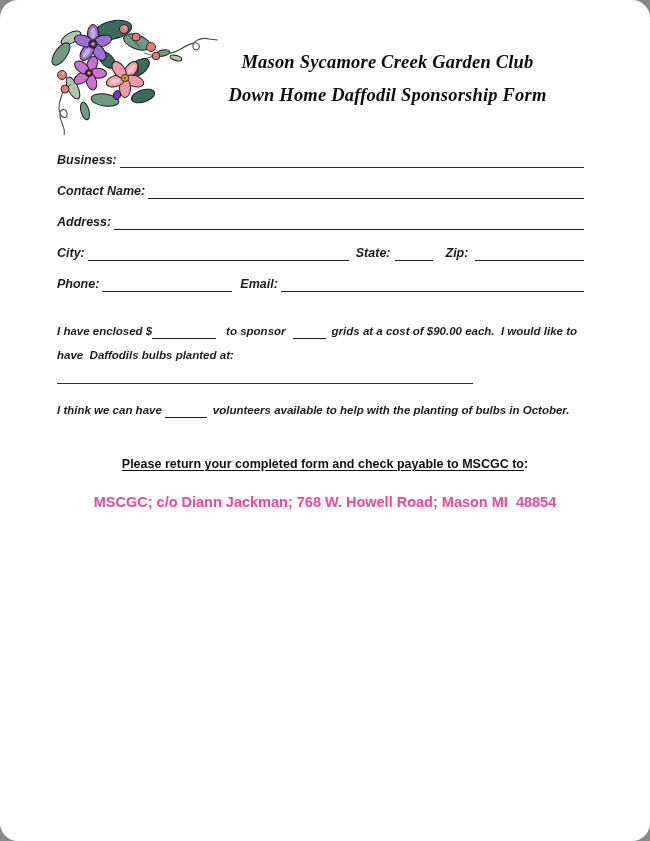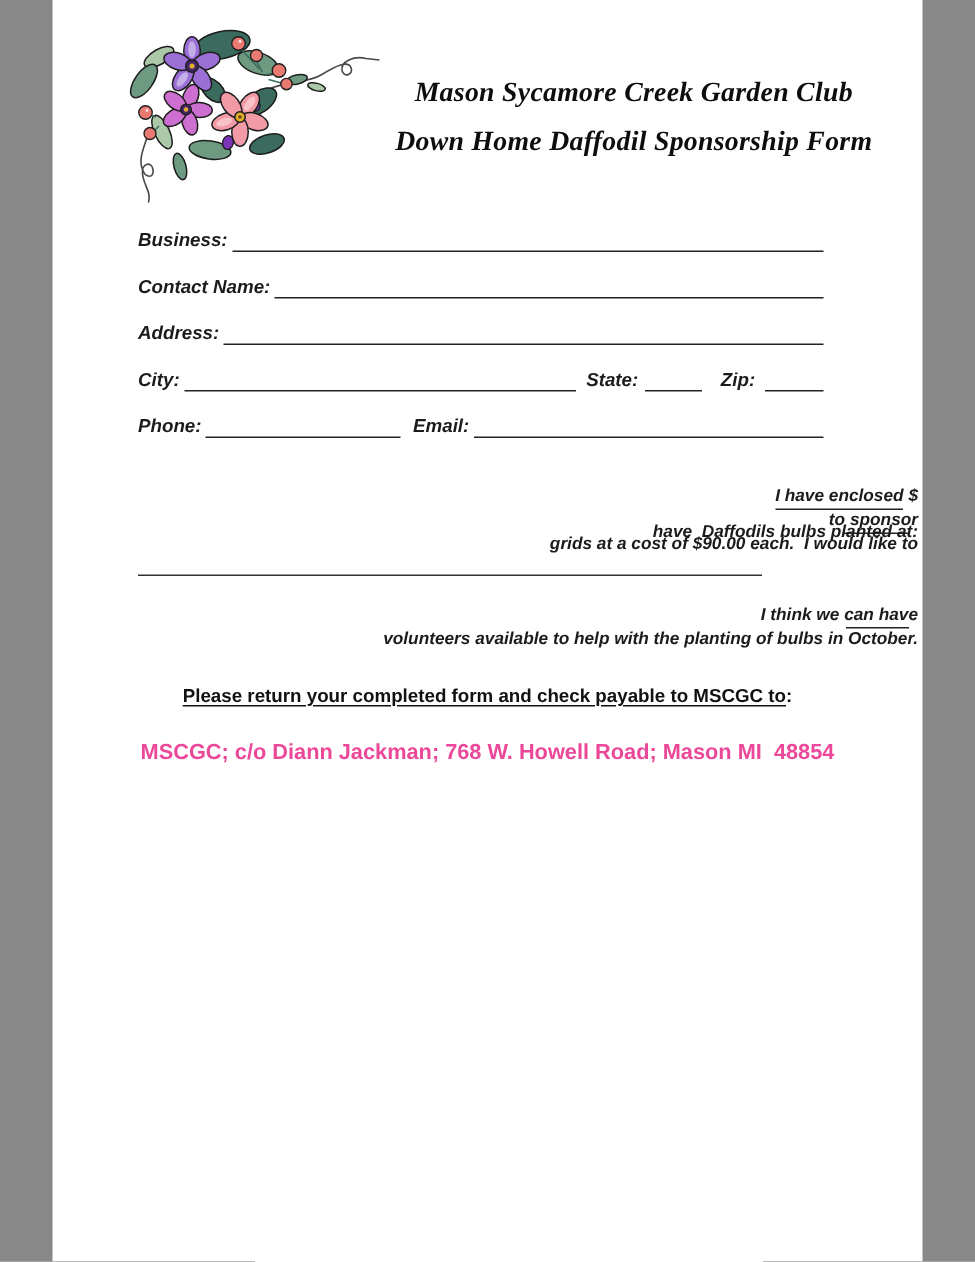--- a/index.html
+++ b/index.html
@@ -1,23 +1,24 @@
 <!DOCTYPE html>
 <html style="--violet_flower: #9b6fd6; --violet-flower: #9b6fd6; --violet_flower_light: #c4aee8; --violet-flower-light: #c4aee8; --magenta_flower: #cc6fd0; --magenta-flower: #cc6fd0; --pink_flower: #f29aa6; --pink-flower: #f29aa6; --pink_flower_light: #f8c3c8; --pink-flower-light: #f8c3c8; --leaf_dark: #3a6b5e; --leaf-dark: #3a6b5e; --leaf_medium: #6d9a80; --leaf-medium: #6d9a80; --leaf_light: #abc9a8; --leaf-light: #abc9a8; --berry: #e87a72; --bud_purple: #7a35b8; --bud-purple: #7a35b8; --flower_center_gold: #dfae2a; --flower-center-gold: #dfae2a; --violet_center: #46266b; --violet-center: #46266b; --outline: #1d1d1d; --tendril: #4a4a4a;"><head>
 <meta charset="utf-8">
 <style>
   html,body{margin:0;padding:0;background:#888;}
   .page{
     position:relative;
-    width:580px;height:841px;
+    width:650px;height:841px;
     background:#ffffff;
     margin:0 auto;
     overflow:hidden;
     font-family:"Liberation Sans",sans-serif;
     color:#1b1b1b;
+    border-radius:18px;
   }
   
   .flower-graphic{position:absolute;left:45px;top:16px;width:175px;height:120px;}
   .doc-title{
     position:absolute;left:195px;top:46px;width:385px;
     text-align:center;
     font-family:"Liberation Serif",serif;
     font-weight:bold;font-style:italic;
     font-size:18.5px;line-height:33px;color:#0d0d0d;
     letter-spacing:.2px;
@@ -30,21 +31,21 @@
     line-height:15px;white-space:nowrap;
   }
   .lbl{margin-right:3px;}
   .fill{border-bottom:1.5px solid #222;height:13px;}
   .grow{flex:1 1 auto;}
   
   .ptext{
     position:absolute;left:57px;width:520px;height:15px;
     font-size:11.5px;font-weight:bold;font-style:italic;
     line-height:15px;white-space:nowrap;
-    display:flex;align-items:flex-end;flex-direction:column;
+    display:flex;align-items:flex-end;
   }
   .pre{white-space:pre;}
   .blank{display:inline-block;border-bottom:1.5px solid #222;height:12px;}
   .blank-money{width:85px;margin-right:10px;}
   .blank-grids{width:44px;margin-left:7px;margin-right:6px;}
   .blank-volunteers{width:42px;margin-left:3px;margin-right:6px;}
   .location-line{
     position:absolute;left:57px;top:369px;width:416px;height:14px;
     border-bottom:1.4px solid #333;
   }

